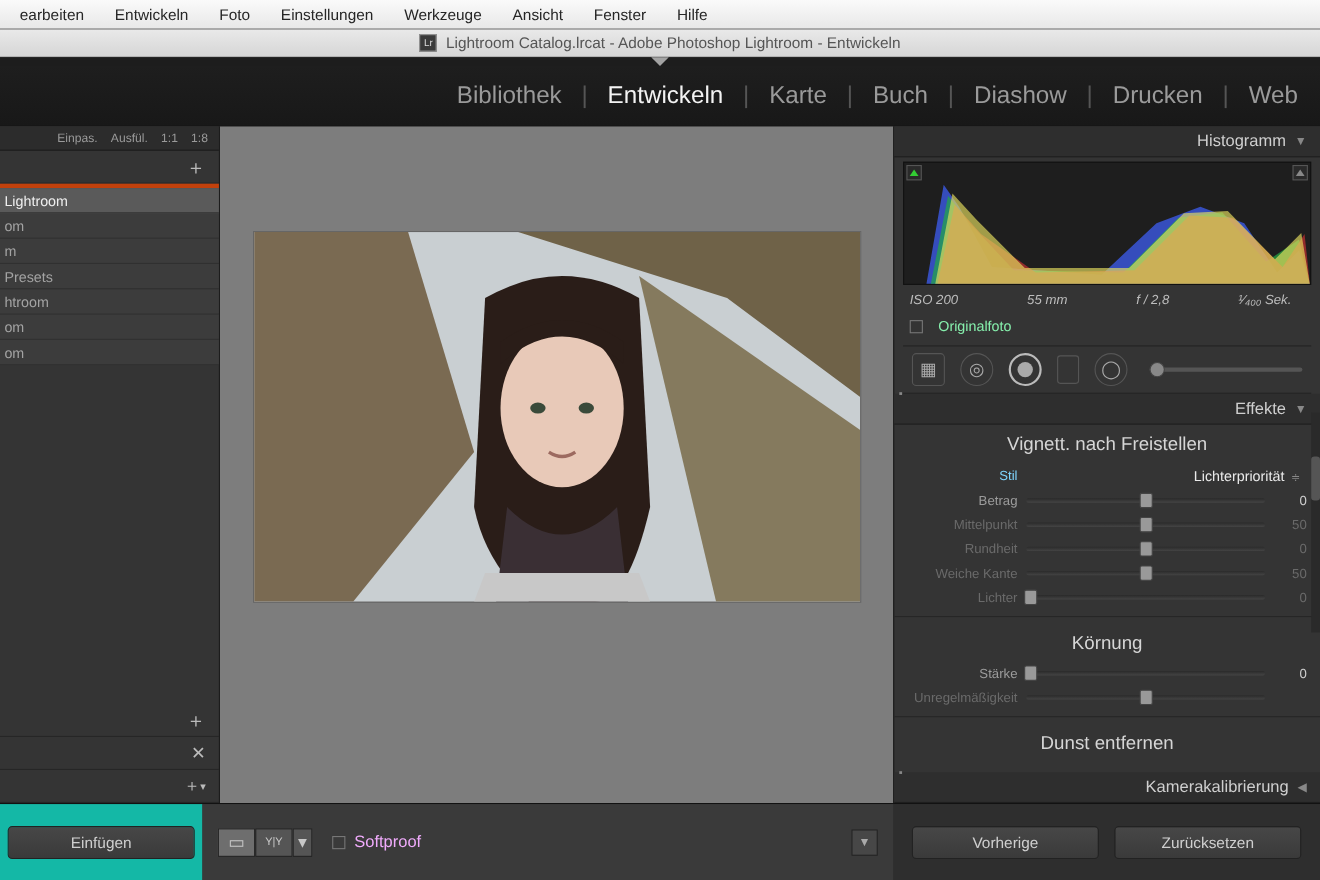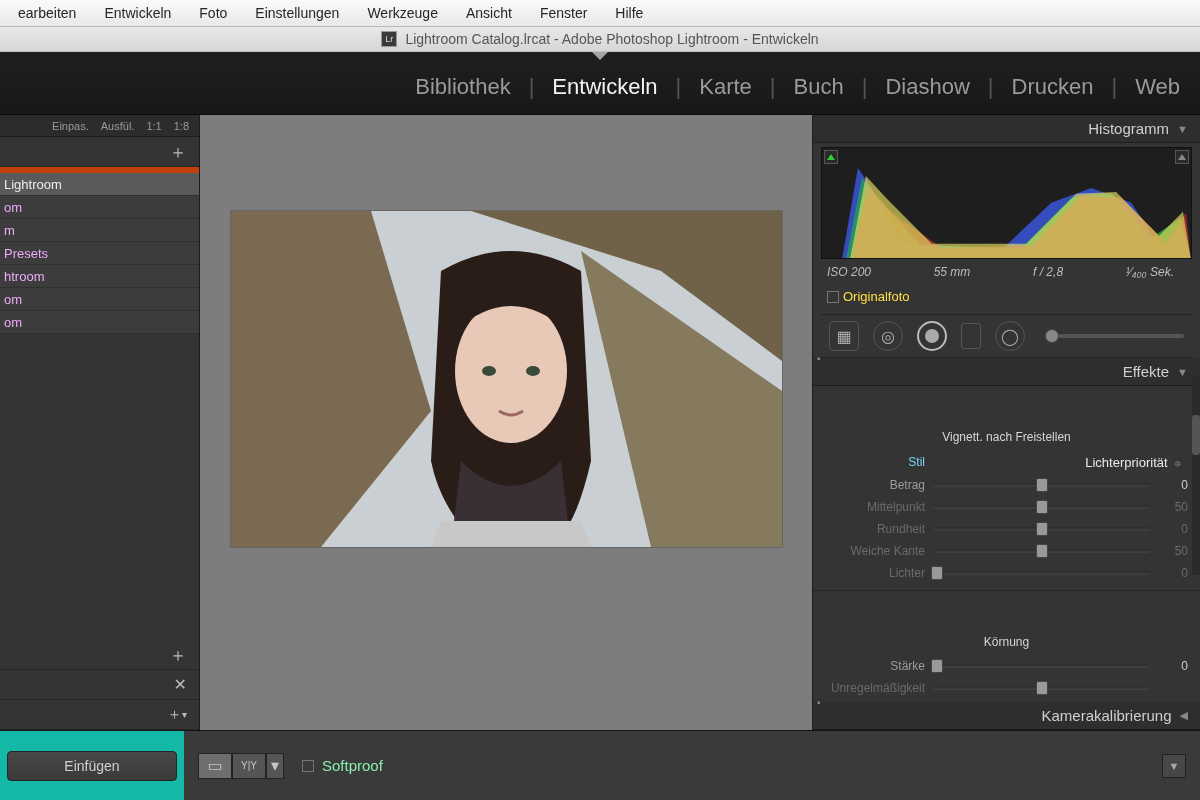--- a/index.html
+++ b/index.html
@@ -24,56 +24,56 @@
   
   .columns { display:flex; height:615px; }
   .left  { width:200px; background:#343434; border-right:1px solid #1c1c1c; display:flex; flex-direction:column;}
   .center{ flex:1; background:#7d7d7d; position:relative; display:flex; align-items:center; justify-content:center; }
   .right { width:388px; background:#343434; border-left:1px solid #1c1c1c; display:flex; flex-direction:column; position:relative;}
 
   
   .zoom-row { height:22px; background:#2c2c2c; display:flex; align-items:center; justify-content:flex-end; font-size:11px; color:#9a9a9a; gap:12px; padding-right:10px; border-bottom:1px solid #1c1c1c;}
   .plus-row { height:30px; display:flex; align-items:center; justify-content:flex-end; padding-right:12px; color:#bbb; font-size:18px; border-bottom:1px solid #262626;}
   .x-row    { height:30px; display:flex; align-items:center; justify-content:flex-end; padding-right:12px; color:#bbb; font-size:16px; border-bottom:1px solid #262626;}
-  .preset-list { background:#3c3c3c; border-top:6px solid #c2410c; }
-  .preset-list .li { height:23px; display:flex; align-items:center; padding-left:4px; font-size:13px; color:#f0abfc; border-bottom:1px solid #303030; cursor:pointer;}
+  .preset-list { background:#3c3c3c; border-top:4px solid #c2410c; }
+  .preset-list .li { height:23px; display:flex; align-items:center; padding-left:4px; font-size:13px; color:#a3a3a3; border-bottom:1px solid #303030; cursor:pointer;}
   .preset-list .li.hl { background:#5a5a5a; color:#eee;}
 
   
   .canvas-frame { width:551px; height:336px; background:#888; position:relative; top:-44px; box-shadow:0 0 0 1px #666; overflow:hidden;}
   .canvas-frame svg { width:100%; height:100%; display:block; }
 
   .cursor { position:absolute; left:650px; top:44px; font-size:18px; color:#111; pointer-events:none;}
 
   
   .panel-header { height:28px; display:flex; align-items:center; justify-content:flex-end; padding:0 12px; font-size:15px; color:#cfcfcf; background:#2e2e2e; border-bottom:1px solid #1e1e1e; cursor:pointer;}
   .panel-header .tri-d { margin-left:8px; color:#888; font-size:11px;}
   .hist-box { height:112px; margin:4px 8px 4px 8px; background:#1e1e1e; border:1px solid #111; position:relative; overflow:hidden;}
   .hist-box svg { position:absolute; inset:0; }
   .clip { position:absolute; top:2px; width:14px; height:14px; border:1px solid #555; background:#2a2a2a; display:flex; align-items:center; justify-content:center;}
   .clip.left{ left:2px; } .clip.right{ right:2px; }
   .clip .t{ width:0;height:0;border-left:4px solid transparent;border-right:4px solid transparent;border-bottom:6px solid #3c3;}
   .clip.right .t{ border-bottom-color:#888;}
   .exif-row { display:flex; justify-content:space-between; padding:2px 26px 6px 14px; font-size:12px; color:#bdbdbd; font-style:italic;}
-  .orig-row { padding:4px 0 10px 14px; font-size:13px; color:#fde047; display:flex; align-items:center; gap:4px; }
+  .orig-row { padding:4px 0 10px 14px; font-size:13px; color:#86efac; display:flex; align-items:center; gap:14px; }
   .chk { width:12px; height:12px; border:1px solid #777; }
 
   .tool-strip { height:44px; margin:0 8px; border-top:1px solid #222; border-bottom:1px solid #222; display:flex; align-items:center; gap:14px; padding:0 8px;}
   .tool-strip .tbtn { width:30px; height:30px; border:1px solid #555; border-radius:15px; display:flex; align-items:center; justify-content:center; color:#aaa; cursor:pointer;}
   .tool-strip .tbtn.sel { border-width:2px; border-color:#bbb; position:relative;}
   .tool-strip .tbtn.sel::after{content:"";position:absolute;inset:6px;border-radius:50%;background:#aaa;}
   .tool-strip .crop { border-radius:4px;}
   .tool-strip .rect { width:20px; height:26px; border-radius:3px;}
   .mask-slider { flex:1; height:4px; background:#555; border-radius:2px; position:relative; margin-left:6px;}
   .mask-slider .knob{position:absolute;left:0;top:-5px;width:14px;height:14px;border-radius:50%;background:#888;border:1px solid #444;}
 
   .tick { position:absolute; font-size:10px; color:#888;}
 
   .effects { flex:1; overflow:hidden; padding:0 0 0 0;}
-  .section-title { text-align:center; font-size:12px; color:#d6d6d6; padding:8px 0 6px 0;margin-top:36px;}
+  .section-title { text-align:center; font-size:17px; color:#d6d6d6; padding:8px 0 6px 0;}
   .kv { display:flex; align-items:center; height:22px; padding:0 12px 0 0;}
   .kv .lab { width:120px; text-align:right; font-size:12px; color:#9c9c9c; padding-right:8px;}
   .kv .lab.dim { color:#6a6a6a; }
   .kv .sl { flex:1; height:4px; background:linear-gradient(#2a2a2a,#444); border-radius:2px; position:relative; margin-right:10px;}
   .kv .sl .kb{position:absolute;top:-5px;width:12px;height:14px;background:#999;border:1px solid #444;border-radius:2px;transform:translateX(-50%);}
   .kv .val { width:28px; text-align:right; font-size:12px; color:#cfcfcf;}
   .kv .val.dim { color:#6a6a6a; }
   .style-row { display:flex; align-items:center; height:24px; padding-right:18px;}
   .style-row .lab { width:120px; text-align:right; font-size:12px; color:#7dd3fc; padding-right:8px;}
   .style-row .dd { flex:1; text-align:right; font-size:13px; color:#eaeaea; cursor:pointer;}
@@ -85,21 +85,21 @@
 
   
   .bottom { height:70px; display:flex; border-top:1px solid #121212;}
   .bottom .cell-left { width:184px; background:#14b8a6; display:flex; align-items:center; justify-content:center;}
   .bottom .cell-center { flex:1; background:#3a3a3a; display:flex; align-items:center; padding:0 14px; gap:18px;}
   .bottom .cell-right { width:388px; background:#2e2e2e; display:flex; align-items:center; justify-content:center; gap:14px;}
   .big-btn { width:170px; height:30px; background:linear-gradient(#474747,#3a3a3a); border:1px solid #222; border-radius:4px; display:flex; align-items:center; justify-content:center; font-size:14px; color:#cfcfcf; cursor:pointer;}
   .view-toggle { width:34px; height:26px; border:1px solid #222; background:#555; display:flex; align-items:center; justify-content:center; cursor:pointer;}
   .view-toggle.first{ background:#6e6e6e;}
   .view-group{display:flex;}
-  .softproof { display:flex; align-items:center; gap:8px; font-size:15px; color:#86efac;}
+  .softproof { display:flex; align-items:center; gap:8px; font-size:15px; color:#f0abfc;}
   .drop-caret{ margin-left:auto; width:24px; height:24px; border:1px solid #222; background:#474747; display:flex;align-items:center;justify-content:center;color:#aaa;font-size:11px;cursor:pointer;}
 </style>
 </head>
 <body>
 
 <div class="os-menubar">
   <div class="item">earbeiten</div>
   <div class="item">Entwickeln</div>
   <div class="item">Foto</div>
   <div class="item">Einstellungen</div>
@@ -317,13 +317,17 @@
           <span style="font-size:10px">Y|Y</span>
         </div>
       <div class="view-toggle" style="width:18px">▾</div>
     </div>
     <div class="softproof">
       <span class="chk"></span>
       <span>Softproof</span>
     </div>
     <div class="drop-caret">▼</div>
   </div>
+  <div class="cell-right">
+    <div class="big-btn">Vorherige</div>
+    <div class="big-btn">Zurücksetzen</div>
+  </div>
 </div>
 
 </body></html>

